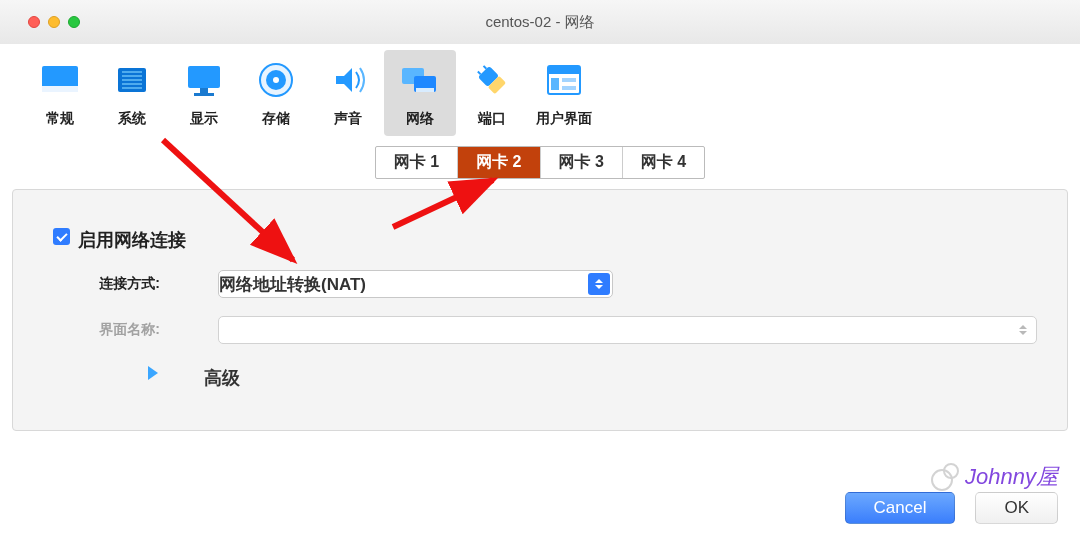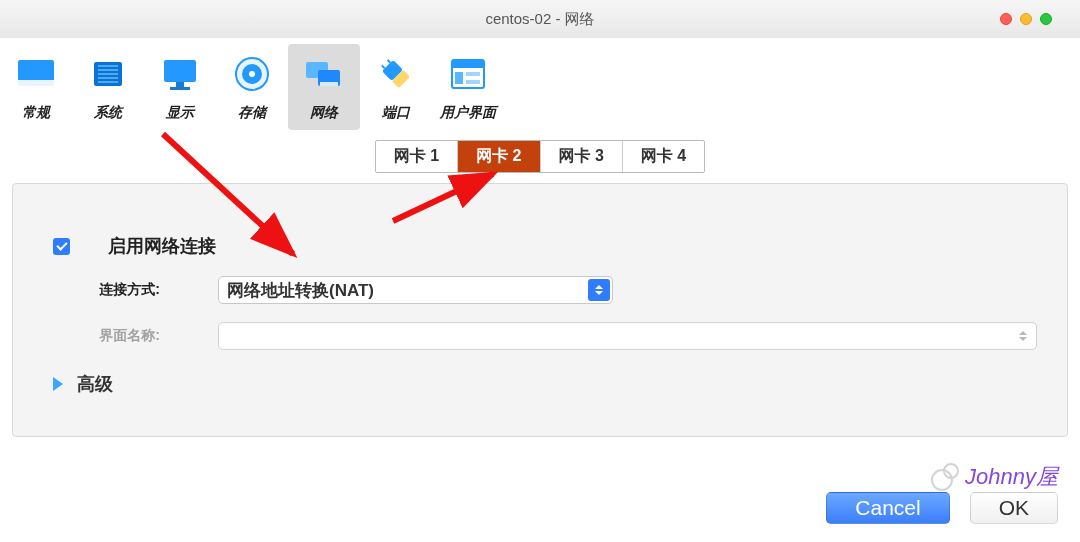--- a/index.html
+++ b/index.html
@@ -1,59 +1,59 @@
 <!DOCTYPE html>
 <html><head>
 <meta charset="utf-8">
 <style>
 * { margin:0; padding:0; box-sizing:border-box; }
 body { font-family: -apple-system, "Helvetica Neue", Arial, sans-serif; font-size:15px; color:#333; background:#fff; width:1080px; height:542px; overflow:hidden; }
-.titlebar { height:38px; background:linear-gradient(#f6f6f6,#e8e8e8); display:flex; align-items:center; padding:0 28px; position:relative;justify-content:flex-end; }
+.titlebar { height:44px; background:linear-gradient(#f6f6f6,#e8e8e8); display:flex; align-items:center; padding:0 28px; position:relative; }
 .traffic { display:flex; gap:8px; }
 .dot { width:12px; height:12px; border-radius:50%; }
 .dot.red { background:#ff5f57; border:0.5px solid #e24640; }
 .dot.yellow { background:#febc2e; border:0.5px solid #dea024; }
 .dot.green { background:#28c840; border:0.5px solid #1da831; }
 .title { position:absolute; left:50%; transform:translateX(-50%); color:#555; font-size:15px; }
-.toolbar { display:flex; padding:6px 6px 0 0; background:#fff;font-style:italic; }
+.toolbar { display:flex; padding:6px 6px 0 24px; background:#fff; }
 .tool { width:72px; text-align:center; padding:4px 0 8px; border-radius:4px; cursor:pointer; }
 .tool.active { background:#dcdcdc; }
 .tool .lbl { font-size:14px; margin-top:4px; font-weight:600; color:#222; }
 .icon-box { height:52px; display:flex; align-items:center; justify-content:center; }
 .iconsvg { width:44px; height:44px; }
 .pane-outer { padding:10px 12px 0 12px; }
 .segwrap { display:flex; justify-content:center; }
 .segmented { display:flex; border:1px solid #bbb; border-radius:2px; overflow:hidden; background:#fff;font-weight:bold; }
 .seg { padding:5px 18px; font-size:16px; border-right:1px solid #ccc; cursor:pointer; }
 .seg:last-child { border-right:none;text-align:right; }
 .seg.active { background:#c2410c; color:#fff; }
 .formbox { margin-top:10px; border:1px solid #d8d8d8; border-radius:4px; background:#f4f4f4; padding:28px 30px 40px 40px; position:relative; }
-.row { display:flex; align-items:center; margin:22px 0 18px;gap:30px; }
+.row { display:flex; margin:10px 0 18px; }
 .ck { width:17px; height:17px; background:#2f7cff; border-radius:3px; display:flex; align-items:center; justify-content:center; margin-right:8px; }
 .ck::after { content:""; width:4px; height:8px; border:solid #fff; border-width:0 2px 2px 0; transform:rotate(45deg); margin-top:-2px; }
 .enable-lbl { font-size:18px; font-weight:700; color:#222; }
 .frow { display:flex; align-items:center; margin:18px 0; }
 .flabel { width:165px; text-align:center; padding-right:12px; font-size:14px; font-weight:700; color:#222; }
 .flabel.dim { color:#a2a2a2; }
-.sel { flex:0 0 395px; height:28px; background:#fff; border:1px solid #c8c8c8; border-radius:5px; display:flex; align-items:center; padding:0 8px; position:relative; }
+.sel { flex:0 0 395px; height:28px; background:#fff; border:1px solid #c8c8c8; border-radius:5px; display:flex; align-items:center; padding:0 0; position:relative; }
 .sel .val { font-size:17px; font-weight:700; }
 .sel .arrow { position:absolute; right:2px; top:2px; bottom:2px; width:22px; background:#2f7cff; border-radius:3px; display:flex; flex-direction:column; align-items:center; justify-content:center; }
 .sel .arrow::before, .sel .arrow::after { content:""; width:0; height:0; border-left:4px solid transparent; border-right:4px solid transparent; }
 .sel .arrow::before { border-bottom:4px solid #fff; margin-bottom:2px; }
 .sel .arrow::after { border-top:4px solid #fff; }
 .wide { flex:1; height:28px; background:#fff; border:1px solid #d2d2d2; border-radius:5px; display:flex; align-items:center; padding:0 8px; position:relative; }
 .wide .arrow2 { position:absolute; right:6px; top:4px; bottom:4px; width:14px; display:flex; flex-direction:column; align-items:center; justify-content:center; opacity:0.45; }
 .wide .arrow2::before, .wide .arrow2::after { content:""; width:0; height:0; border-left:4px solid transparent; border-right:4px solid transparent; }
 .wide .arrow2::before { border-bottom:4px solid #666; margin-bottom:2px; }
 .wide .arrow2::after { border-top:4px solid #666; }
-.advrow { display:flex; align-items:center; margin-top:22px; }
+.advrow { display:flex; align-items:flex-start; margin-left:95px; margin-top:22px;gap:32px; }
 .tri { width:0; height:0; border-top:7px solid transparent; border-bottom:7px solid transparent; border-left:10px solid #3aa6ff; margin-right:14px; }
 .advlbl { font-size:18px; font-weight:700; }
 .footer { position:absolute; bottom:18px; right:22px; display:flex; gap:20px; }
-.btn { height:32px; padding:0 28px; border-radius:5px; font-size:21px; display:flex; align-items:center; justify-content:center; border:0.5px solid rgba(0,0,0,0.15); }
+.btn { height:32px; padding:0 28px; border-radius:5px; font-size:17px; display:flex; align-items:center; justify-content:center; border:0.5px solid rgba(0,0,0,0.15); }
 .btn.primary { background:linear-gradient(#6ca9ff,#3a7efc); color:#fff; }
 .btn.default { background:linear-gradient(#fff,#f0f0f0); color:#333; }
 .watermark { position:absolute; right:22px; bottom:50px; display:flex; align-items:center; color:#6d28d9; opacity:0.85; font-size:22px; font-style:italic; }
 .watermark .wm-ico { width:28px; height:28px; margin-right:6px; position:relative; }
 .watermark .wm-ico::before { content:""; position:absolute; width:18px; height:18px; border:2px solid #ccc; border-radius:50%; left:0; top:6px; }
 .watermark .wm-ico::after { content:""; position:absolute; width:12px; height:12px; border:2px solid #ccc; border-radius:50%; right:0; top:0; }
 svg.redarrow { position:absolute; pointer-events:none; }
 </style>
 </head>
 <body>
@@ -104,20 +104,30 @@
   </div>
   <div class="tool">
     <div class="icon-box">
       <svg class="iconsvg" viewBox="0 0 44 44">
           <circle cx="22" cy="22" r="16" fill="#e8f4ff" stroke="#2399ff" stroke-width="2"></circle>
           <circle cx="22" cy="22" r="10" fill="#2399ff"></circle>
           <circle cx="22" cy="22" r="3" fill="#fff"></circle>
         </svg>
     </div>
     <div class="lbl">存储</div>
+  </div>
+  <div class="tool">
+    <div class="icon-box">
+      <svg class="iconsvg" viewBox="0 0 44 44">
+          <path d="M10 18 L18 18 L26 10 L26 34 L18 26 L10 26 Z" fill="#2399ff"></path>
+          <path d="M30 14 Q36 22 30 30" fill="none" stroke="#2399ff" stroke-width="2"></path>
+          <path d="M34 10 Q42 22 34 34" fill="none" stroke="#59b6ff" stroke-width="2"></path>
+        </svg>
+    </div>
+    <div class="lbl">声音</div>
   </div>
   <div class="tool active">
     <div class="icon-box">
       <svg class="iconsvg" viewBox="0 0 44 44">
           <rect x="4" y="10" width="22" height="16" rx="2" fill="#59b6ff"></rect>
           <rect x="16" y="18" width="22" height="16" rx="2" fill="#1e88ff"></rect>
           <rect x="18" y="30" width="18" height="4" fill="#d8ecff"></rect>
         </svg>
     </div>
     <div class="lbl">网络</div>

